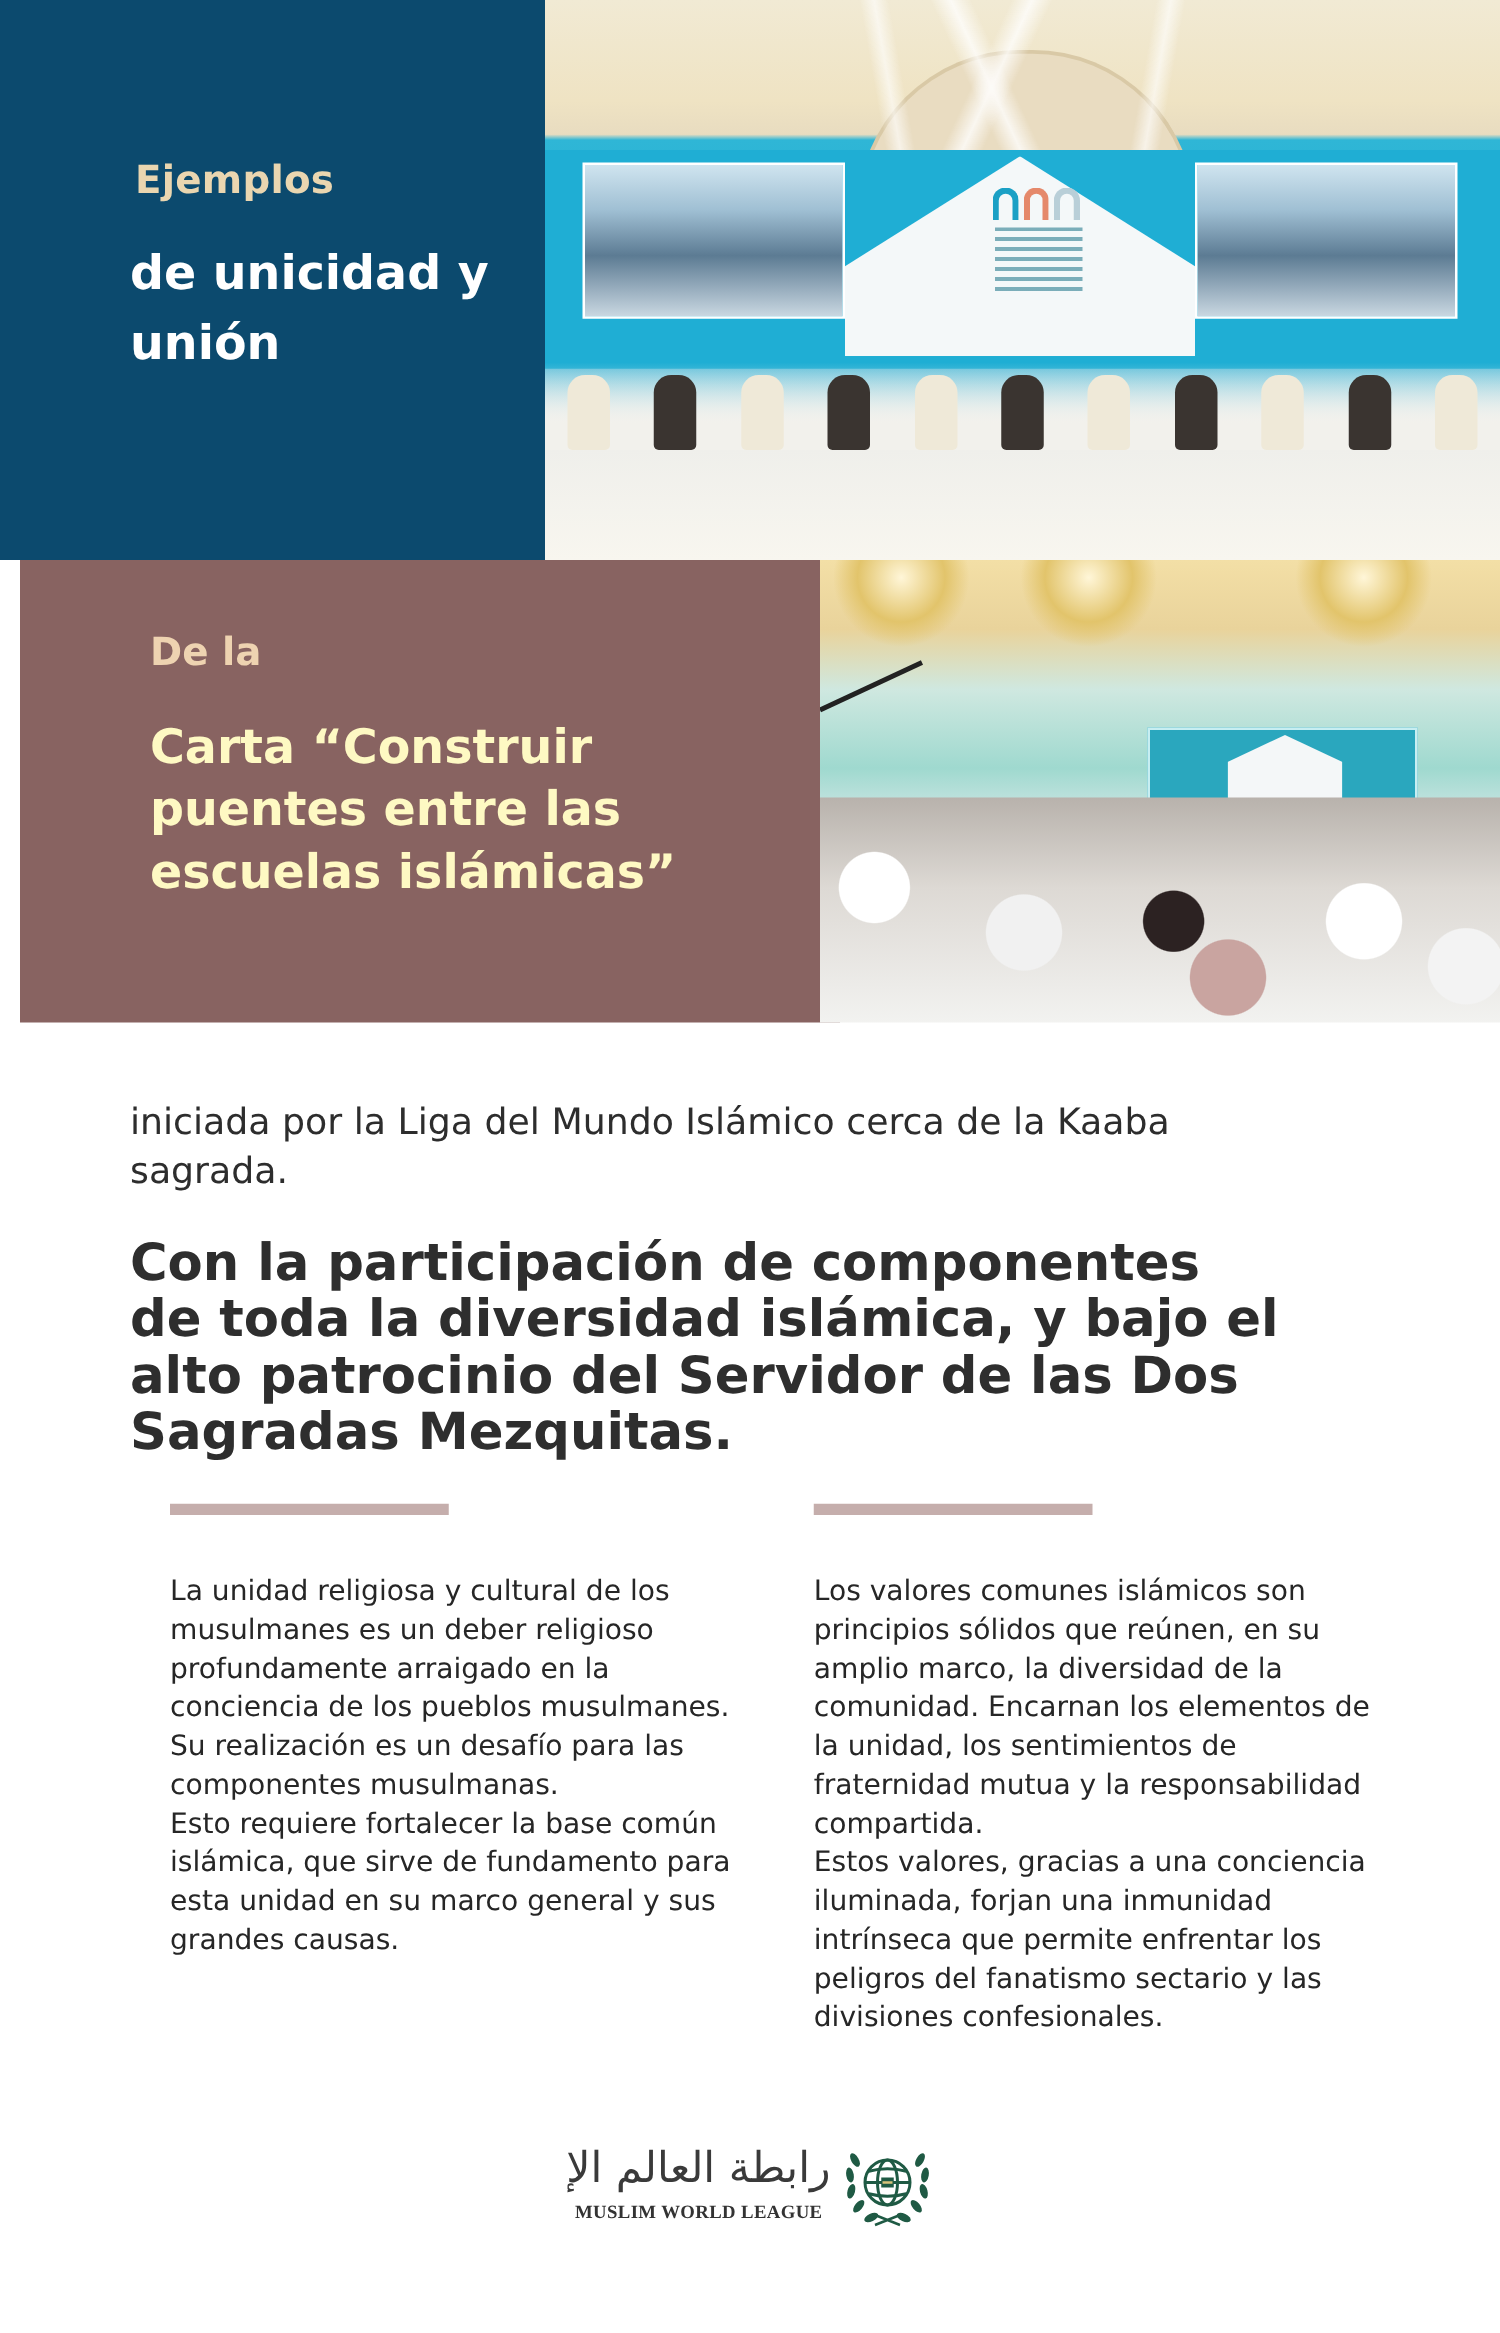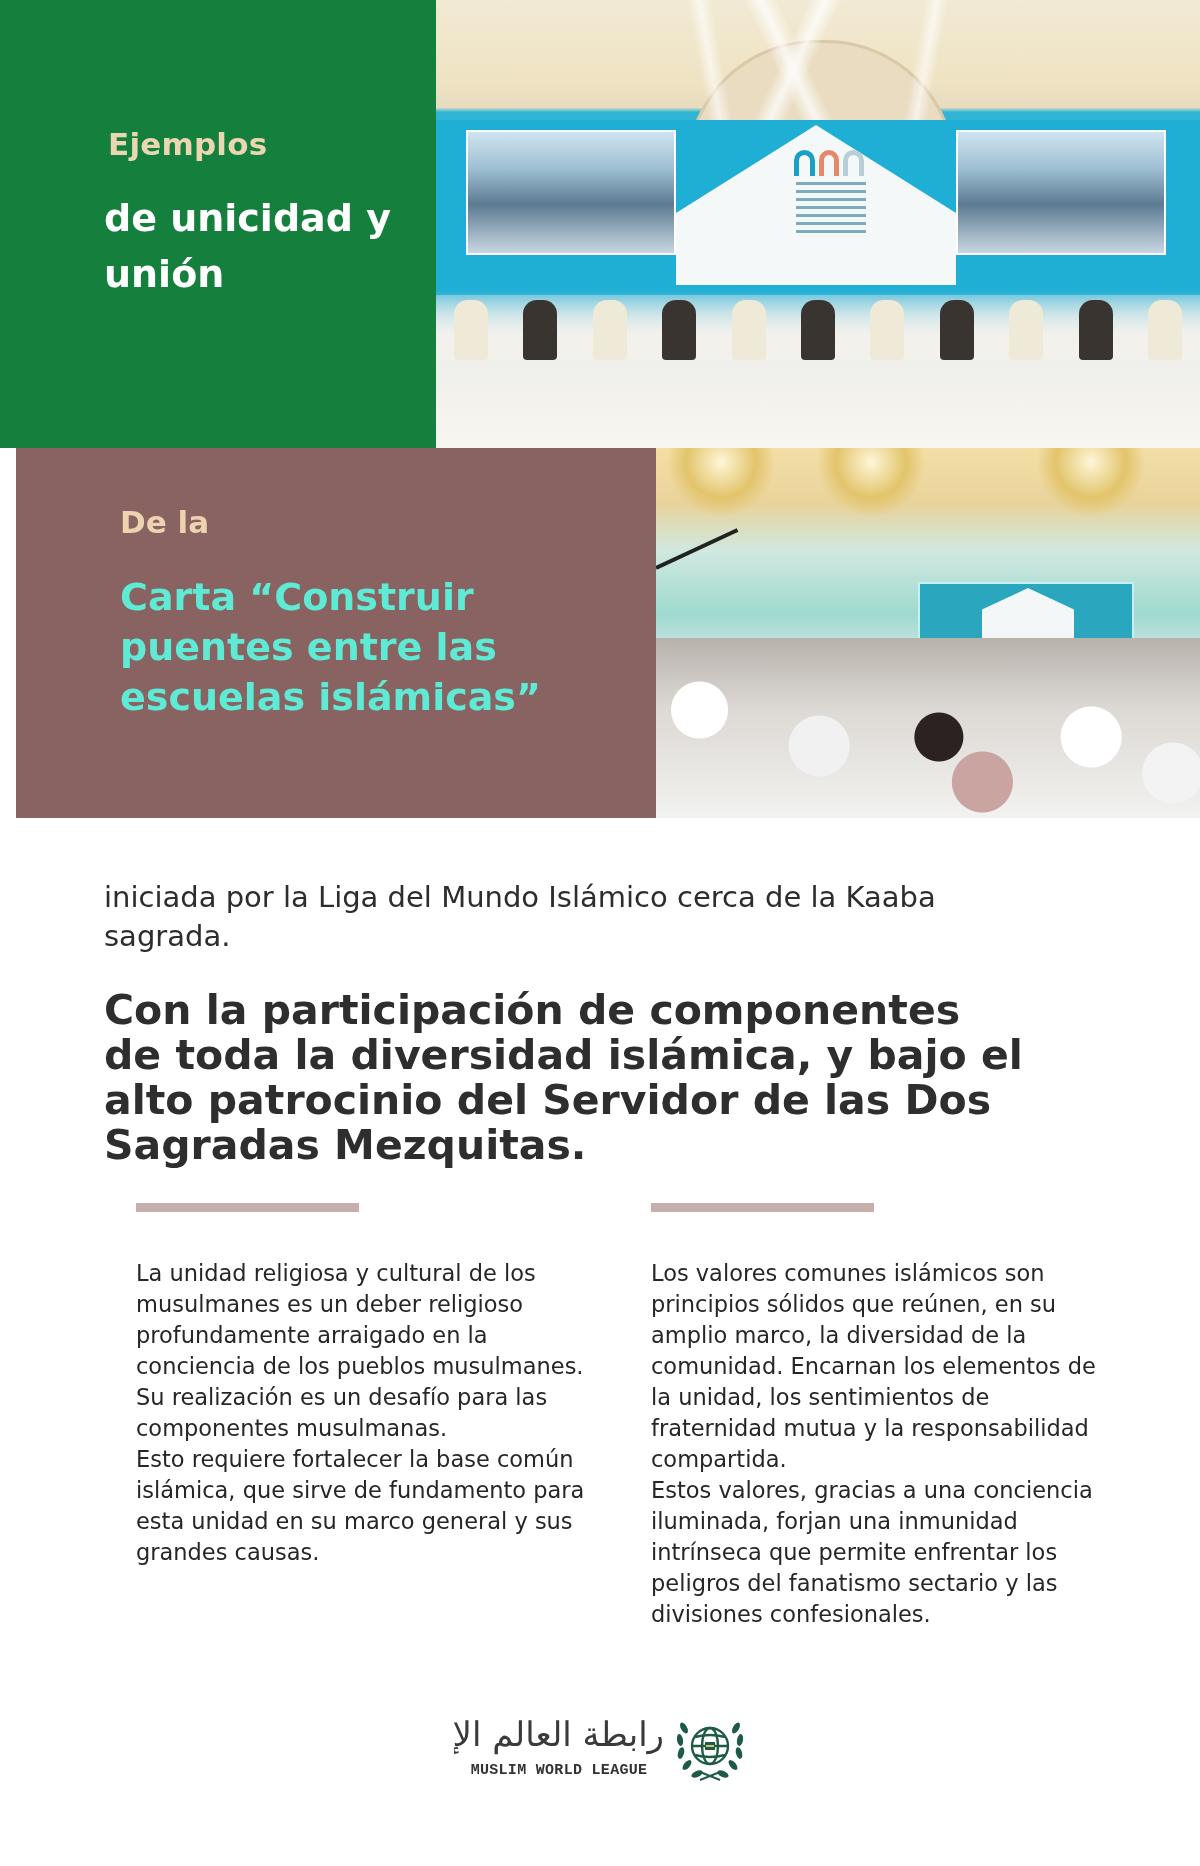--- a/index.html
+++ b/index.html
@@ -2,21 +2,21 @@
 <html><head>
 <meta charset="utf-8">
 <style>
   * { box-sizing: border-box; margin: 0; padding: 0; }
   html, body { width: 1200px; background: #ffffff; }
   body { font-family: "DejaVu Sans", sans-serif; color: #2b2b2b; position: relative; height: 1866px; overflow: hidden; }
 
   
   .block-teal {
     position: absolute; left: 0; top: 0; width: 436px; height: 448px;
-    background: #15803d;
+    background: #0c4a6e;
   }
   .block-teal .kicker {
     position: absolute; left: 108px; top: 126px;
     font-size: 31px; font-weight: bold; color: #ead6b0; letter-spacing: 0.2px;
   }
   .block-teal .headline {
     position: absolute; left: 104px; top: 190px; width: 320px;
     font-size: 38px; font-weight: bold; color: #ffffff; line-height: 56px;
   }
 
@@ -88,21 +88,21 @@
     position: absolute; left: 0; top: 448px; width: 656px; height: 370px;
     background: #886361;
     margin-left: 16px;
   }
   .block-mauve .kicker {
     position: absolute; left: 104px; top: 56px;
     font-size: 31px; font-weight: bold; color: #eed3b1;
   }
   .block-mauve .headline {
     position: absolute; left: 104px; top: 124px; width: 520px;
-    font-size: 38px; font-weight: bold; color: #5eead4; line-height: 50px;
+    font-size: 38px; font-weight: bold; color: #fef9c3; line-height: 50px;
   }
 
   
   .photo-hall {
     position: absolute; left: 656px; top: 448px; width: 544px; height: 370px; overflow: hidden;
     background: linear-gradient(180deg, #f3dfa6 0%, #e9d39b 15%, #cfe8e0 28%, #9fd9cf 45%, #e9eef0 62%, #f6f6f6 100%);
   }
   .photo-hall .chandelier {
     position: absolute; top: 0; height: 70px; width: 110px;
     background: radial-gradient(ellipse at 50% 20%, #fff6d8 0%, #e2c46b 45%, transparent 70%);
@@ -157,21 +157,21 @@
   .footer-logo {
     position: absolute; left: 454px; top: 1710px; width: 300px; height: 80px;
   }
   .footer-logo .arabic {
     position: absolute; left: 0; top: 0; width: 210px; height: 48px;
     font-family: "DejaVu Serif", serif; font-size: 34px; color: #3a3a3a; text-align: center;
     direction: rtl; line-height: 48px; white-space: nowrap; overflow: hidden;
   }
   .footer-logo .latin {
     position: absolute; left: 0; top: 52px; width: 210px;
-    font-family: Liberation Mono, monospace; font-weight: bold; font-size: 15px; color: #333333;
+    font-family: Liberation Serif, serif; font-weight: bold; font-size: 15px; color: #333333;
     text-align: center; letter-spacing: 0.3px; white-space: nowrap;
   }
   .footer-logo .emblem {
     position: absolute; left: 218px; top: 0; width: 76px; height: 76px;
   }
 </style>
 </head>
 <body>
 
 <section class="block-teal">

